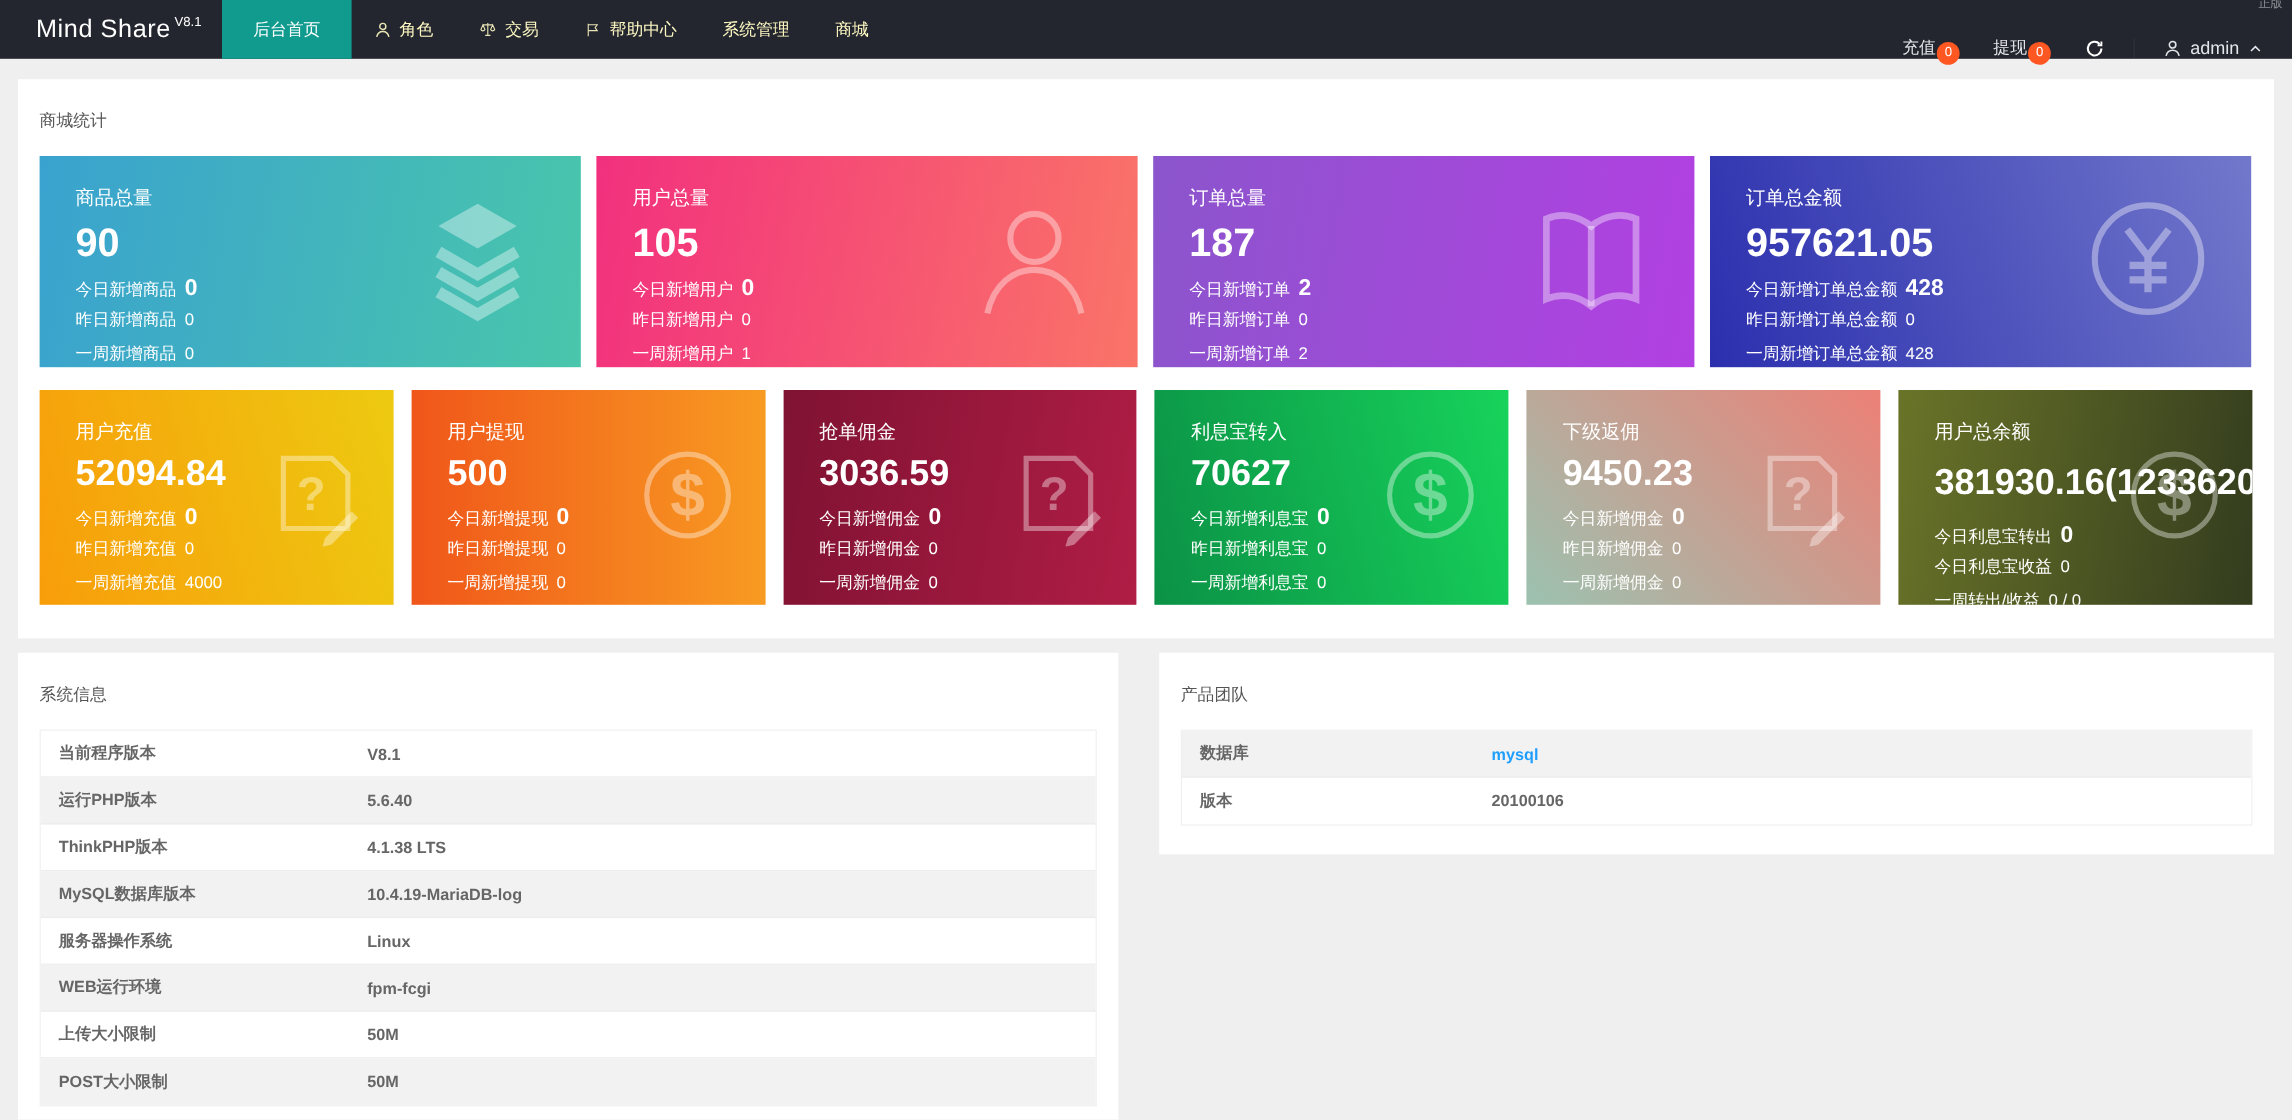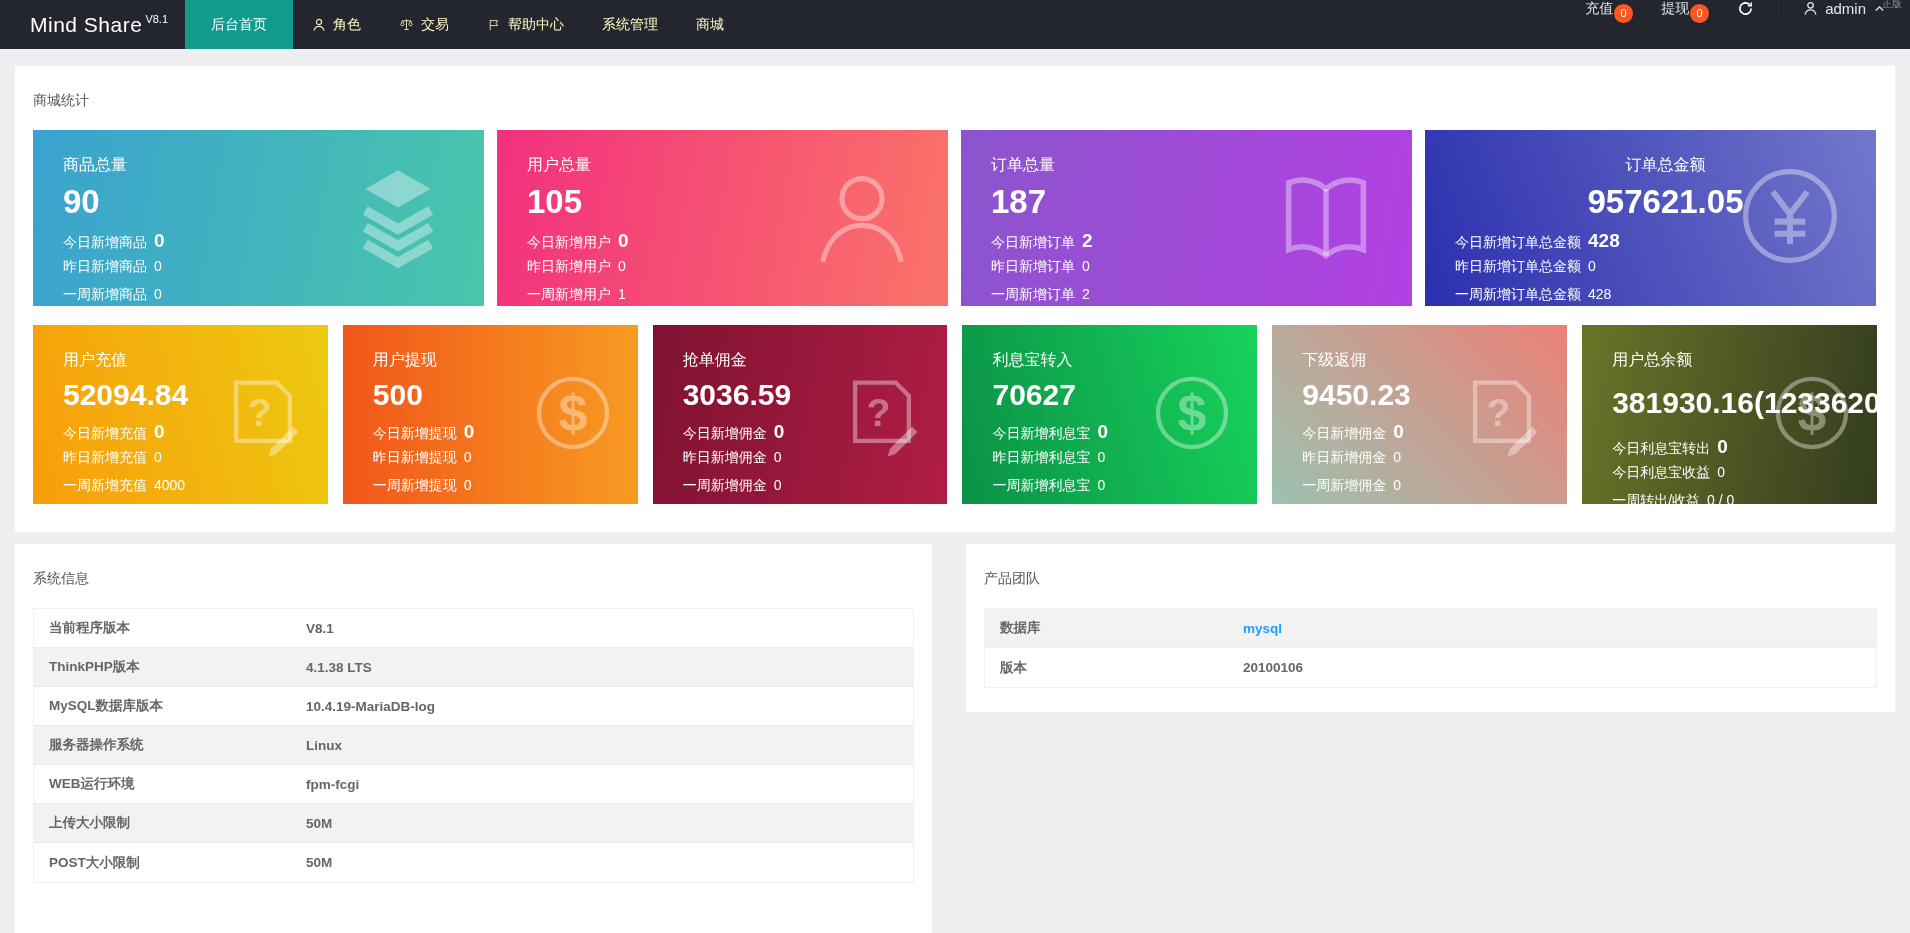--- a/index.html
+++ b/index.html
@@ -10,21 +10,21 @@
   .navbar { position:relative; height:49px; background:#23262e; display:flex; align-items:stretch; color:#c8cbd1; }
   .brand { width:185px; display:flex; align-items:center; padding-left:30px; color:#fff; }
   .brand-name { font-size:21px; letter-spacing:.5px; }
   .brand-ver { font-size:11px; margin-left:3px; transform:translateY(-6px); display:inline-block; }
   .nav-menu { display:flex; align-items:stretch; }
   .nav-item { display:flex; align-items:center; padding:0 19px; font-size:14px; color:#fef9c3; cursor:pointer; }
   .nav-item.active { background:var(--accent,#109b8e); color:#fff; padding:0 26px; }
   .nav-item .nicon { display:inline-flex; margin-right:7px; opacity:.9; }
   .nav-item .nicon svg { display:block; }
   .nav-spacer { flex:1; }
-  .nav-right { display:flex; align-items:flex-start; }
+  .nav-right { display:flex; align-items:flex-end; }
   .nav-right-item { position:relative; display:flex; align-items:center; padding:0 24px; font-size:14px; color:#e3e5e9; cursor:pointer; }
   .badge { position:absolute; top:4px; right:4px; min-width:19px; height:19px; line-height:19px; border-radius:10px;
     background:#ff5722; color:#fff; font-size:11px; text-align:center; padding:0 4px; }
   .admin-item { border-left:1px solid rgba(255,255,255,.05); }
   .admin-item .nicon, .refresh-item .nicon { display:inline-flex; }
   .admin-name { margin:0 7px 0 7px; font-size:15px; }
   .license-tag { position:absolute; top:-2px; right:8px; font-size:10px; color:#8d9097; line-height:11px; }
 
   
   .main { padding:17px 15px 0; }
@@ -185,21 +185,21 @@
           </div><div class="card-line">
             <span class="ll">昨日新增订单</span>
             <span class="lv">0</span>
           </div><div class="card-line">
             <span class="ll">一周新增订单</span>
             <span class="lv">2</span>
           </div><span class="card-icon"><svg viewBox="0 0 24 24" fill="none" stroke="rgba(255,255,255,.38)" stroke-width="1.2">
     <path d="M12 6.2C9.6 4.2 6.6 3.8 4 4.9v14.3c2.6-1.1 5.6-.7 8 1.3 2.4-2 5.4-2.4 8-1.3V4.9c-2.6-1.1-5.6-.7-8 1.3Z"></path>
     <path d="M12 6.2v14.3"></path>
             </svg></span></div>
-        <div class="stat-card" style="background: linear-gradient(70deg, rgb(43, 47, 174), rgb(114, 120, 203)); text-align: center;"><span class="card-title">订单总金额</span><div class="card-value">957621.05</div><div class="card-line">
+        <div class="stat-card" style="background: linear-gradient(70deg, rgb(43, 47, 174), rgb(114, 120, 203));"><span class="card-title">订单总金额</span><div class="card-value">957621.05</div><div class="card-line">
             <span class="ll">今日新增订单总金额</span>
             <span class="lv strong">428</span>
           </div><div class="card-line">
             <span class="ll">昨日新增订单总金额</span>
             <span class="lv">0</span>
           </div><div class="card-line">
             <span class="ll">一周新增订单总金额</span>
             <span class="lv">428</span>
           </div><span class="card-icon"><svg viewBox="0 0 24 24" fill="none" stroke="rgba(255,255,255,.38)" stroke-width="1.1">
     <circle cx="12" cy="12" r="9.5"></circle>
@@ -293,20 +293,24 @@
 
   <div class="bottom-row">
     <div class="panel sys-panel">
       <div class="panel-title">系统信息</div>
       <div class="info-table stripe-even">
           <div class="info-row">
             <span class="info-label">当前程序版本</span>
             <span class="info-value">V8.1</span>
           </div>
           <div class="info-row">
+            <span class="info-label">运行PHP版本</span>
+            <span class="info-value">5.6.40</span>
+          </div>
+          <div class="info-row">
             <span class="info-label">ThinkPHP版本</span>
             <span class="info-value">4.1.38 LTS</span>
           </div>
           <div class="info-row">
             <span class="info-label">MySQL数据库版本</span>
             <span class="info-value">10.4.19-MariaDB-log</span>
           </div>
           <div class="info-row">
             <span class="info-label">服务器操作系统</span>
             <span class="info-value">Linux</span>

